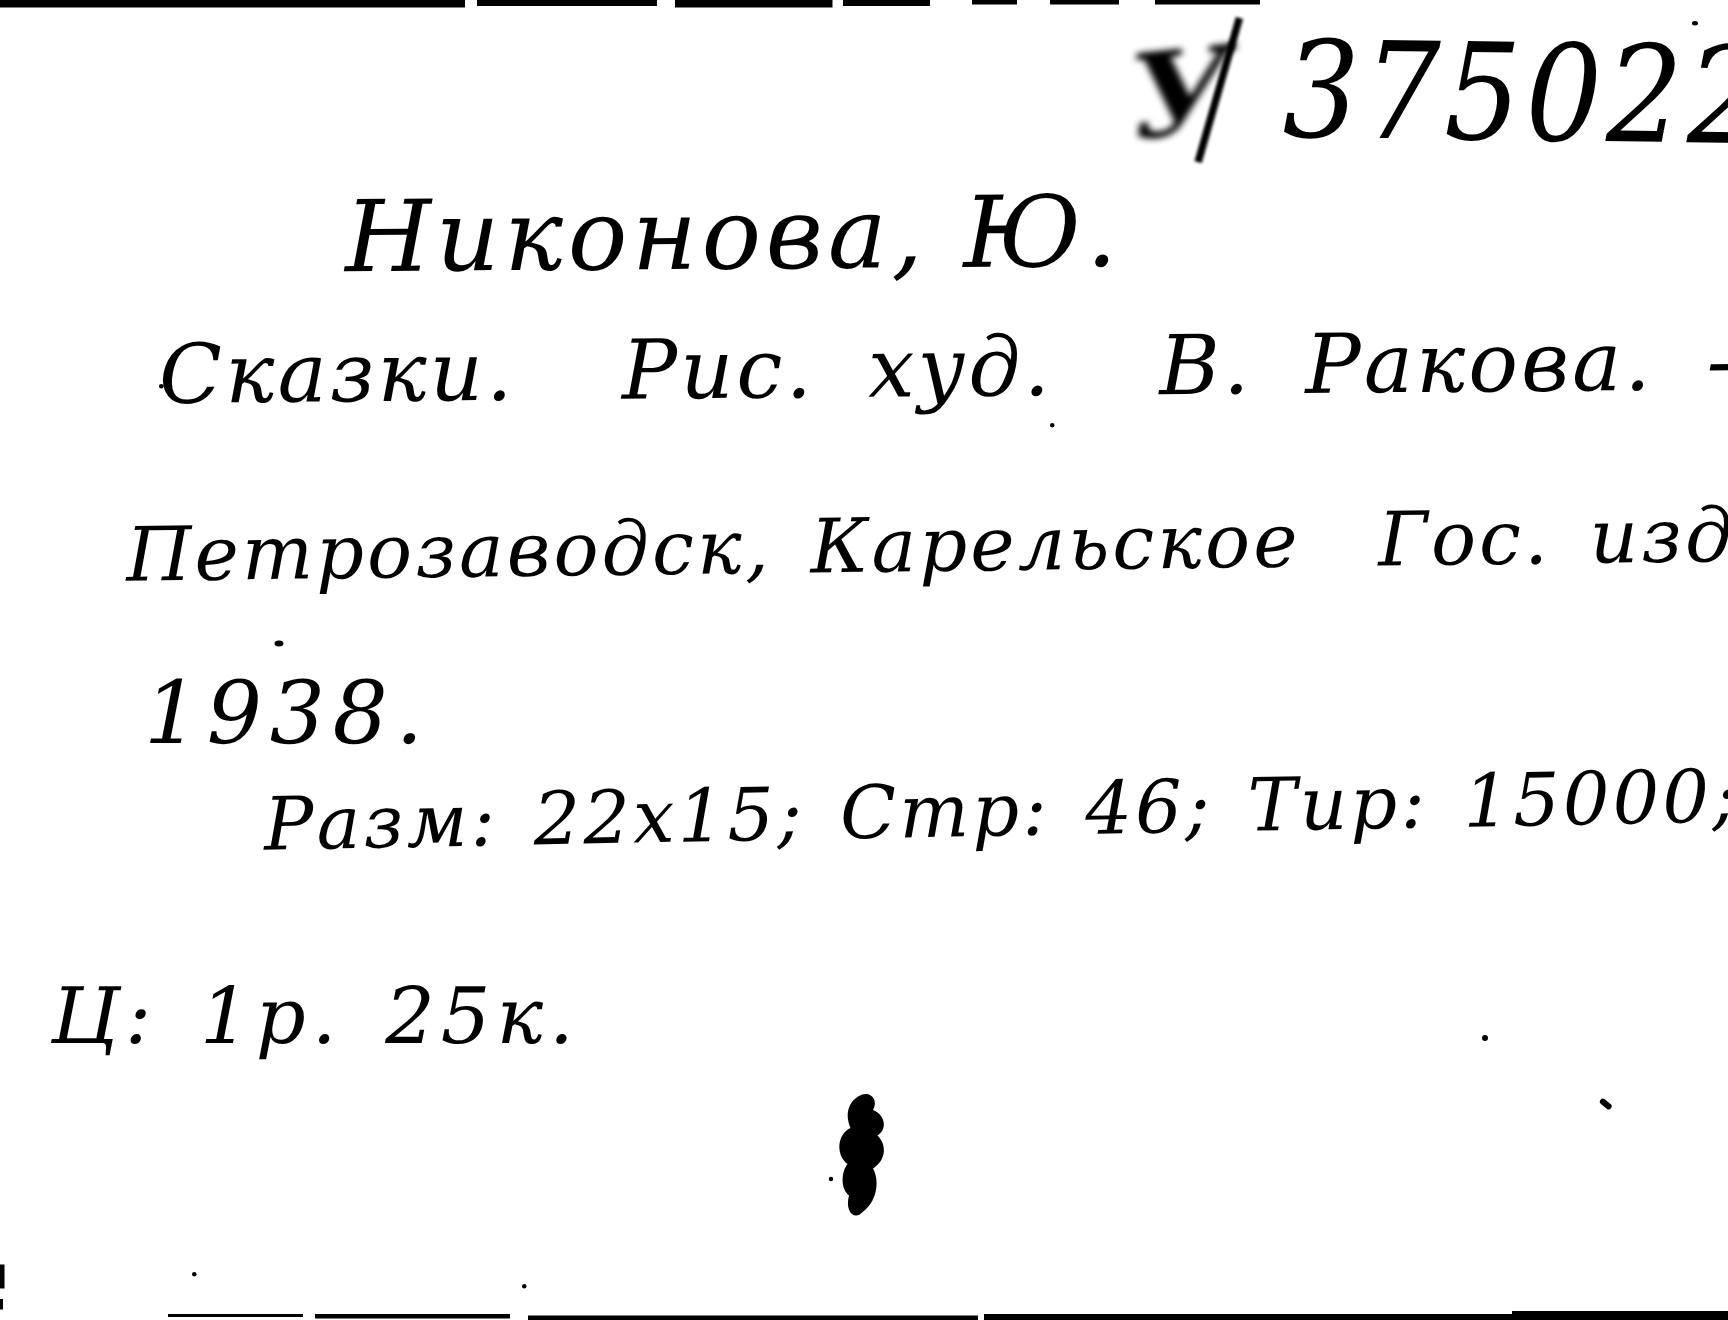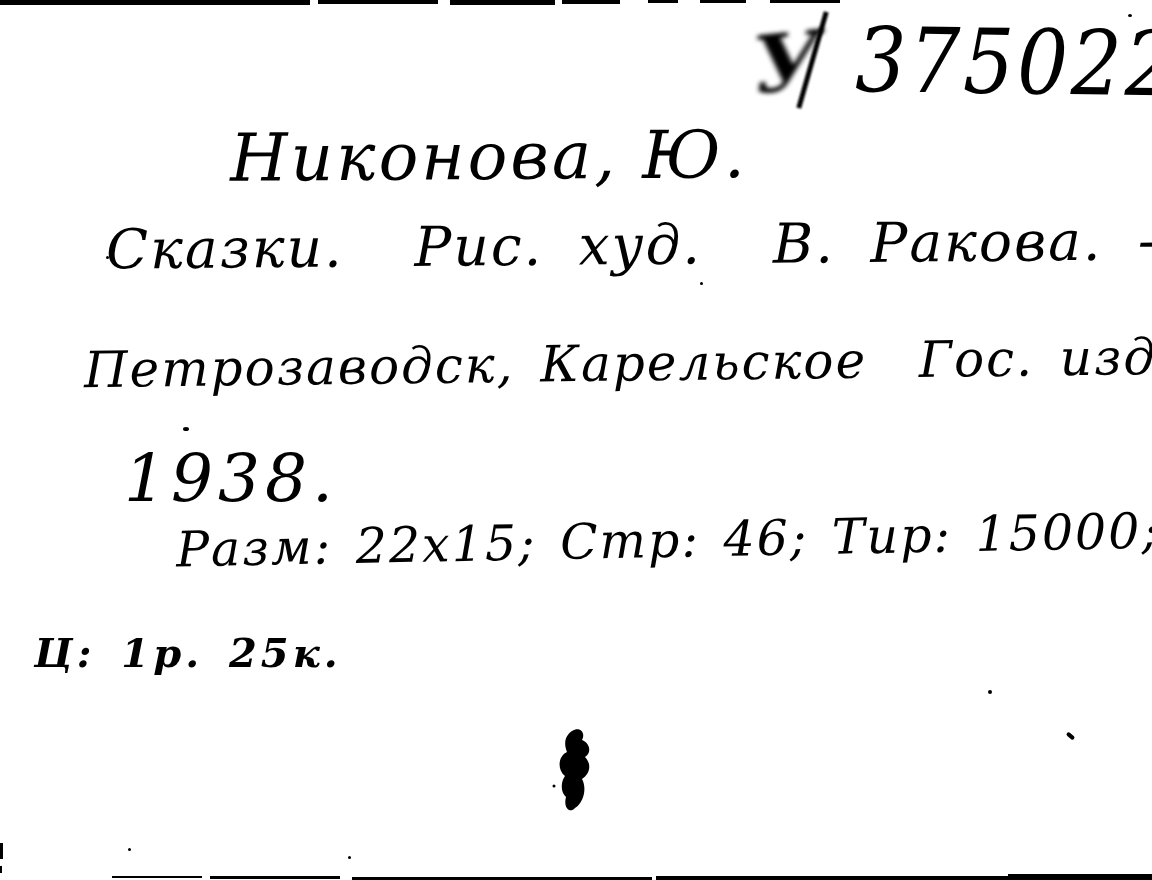--- a/index.html
+++ b/index.html
@@ -22,23 +22,23 @@
   .line {
     position: absolute;
     white-space: pre;
     line-height: 1;
     color: #000;
   }
   
   .author    { left: 230px; top: 124px; font-size: 66px; letter-spacing: 3px; transform: rotate(-0.4deg); }
   .title     { left: 106px; top: 218px; font-size: 55px; letter-spacing: 2px; word-spacing: 16px; transform: rotate(-0.5deg); }
   .imprint   { left: 84px;  top: 338px; font-size: 50px; letter-spacing: 2px; word-spacing: 8px;  transform: rotate(-0.7deg); }
-  .year      { left: 96px;  top: 446px; font-size: 66px; letter-spacing: 5px; margin-left: 28px; }
+  .year      { left: 96px;  top: 446px; font-size: 58px; letter-spacing: 5px; }
   .collation { left: 176px; top: 516px; font-size: 49px; letter-spacing: 2px; word-spacing: 6px;  transform: rotate(-1.1deg); }
-  .price     { left: 34px;  top: 633px; font-size: 40px; letter-spacing: 4px; word-spacing: 8px; font-weight: bold; }
+  .price     { left: 34px;  top: 652px; font-size: 52px; letter-spacing: 4px; word-spacing: 8px; }
 
   
   .accession {
     position: absolute;
     top: 16px;
     left: 752px;
     display: flex;
     align-items: flex-start;
   }
   .smudge-wrap { position: relative; width: 92px; height: 96px; }

